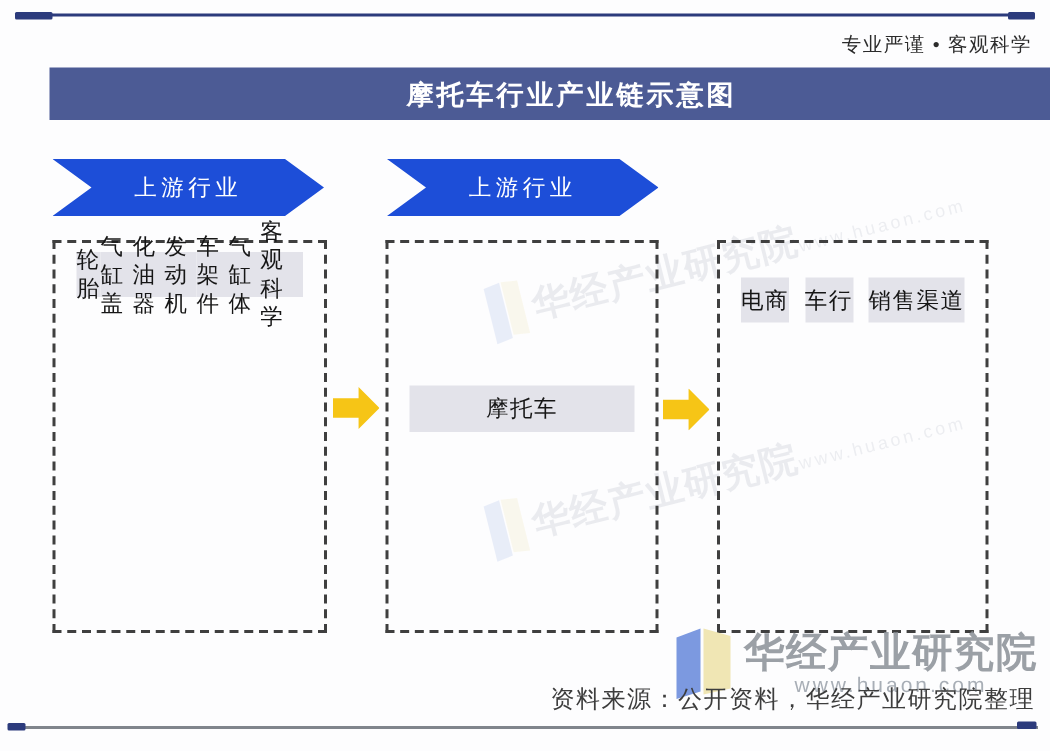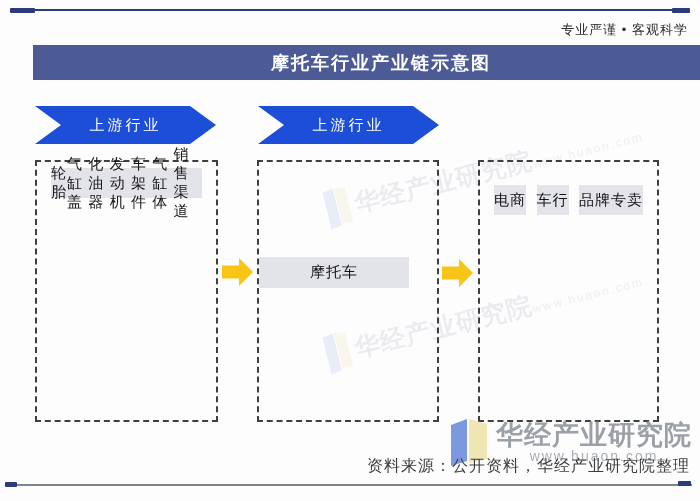--- a/index.html
+++ b/index.html
@@ -37,21 +37,21 @@
     clip-path: polygon(0 0, calc(100% - 26px) 0, 100% 50%, calc(100% - 26px) 100%, 0 100%, 26px 50%);
   }
   .banner.b1 { left:35px; } .banner.b2 { left:258px; } .banner.b3 { left:479px; }
 
   
   .dbox {
     position:absolute; top:160px; height:262px; box-sizing:border-box;
     border:2px dashed #3f3f3f; display:flex; flex-direction:row;
   }
   .dbox.x1 { left:35px;  width:183px; justify-content:space-between; padding:6px 14px; }
-  .dbox.x2 { left:257px; width:182px; align-items:center; }
+  .dbox.x2 { left:257px; width:182px; align-items:center; justify-content:center; }
   .dbox.x3 { left:478px; width:181px; justify-content:space-between; padding:23px 14px; }
   .chain-item {
     background:#e3e3ea; color:#161616; height:30px; min-height:30px;
     display:flex; align-items:center; justify-content:center;
     font-size:15px; letter-spacing:1px;
   }
   .dbox.x2 .chain-item { width:150px; height:31px; transform:translateY(-19px); }
 
   
   .flow-arrow {
@@ -114,31 +114,31 @@
   <div class="banner b1">上游行业</div>
   <div class="banner b2">上游行业</div>
 
   <div class="dbox x1">
     <div class="chain-item">轮胎</div>
     <div class="chain-item">气缸盖</div>
     <div class="chain-item">化油器</div>
     <div class="chain-item">发动机</div>
     <div class="chain-item">车架件</div>
     <div class="chain-item">气缸体</div>
-    <div class="chain-item">销售渠道</div>
+    <div class="chain-item">客观科学</div>
   </div>
 
   <div class="dbox x2">
     <div class="chain-item">摩托车</div>
   </div>
 
   <div class="dbox x3">
     <div class="chain-item">电商</div>
     <div class="chain-item">车行</div>
-    <div class="chain-item">品牌专卖</div>
+    <div class="chain-item">销售渠道</div>
   </div>
 
   <div class="flow-arrow f1"></div>
   <div class="flow-arrow f2"></div>
 
   <div class="hero-wm">
     <span>
       <svg width="44" height="50" viewBox="0 0 44 50">
         <path d="M4 8 L20 2 L20 44 L4 49 Z" fill="#7c99e0"></path>
         <path d="M22 2 L40 7 L40 42 L22 46 Z" fill="#f0e6b4"></path>

